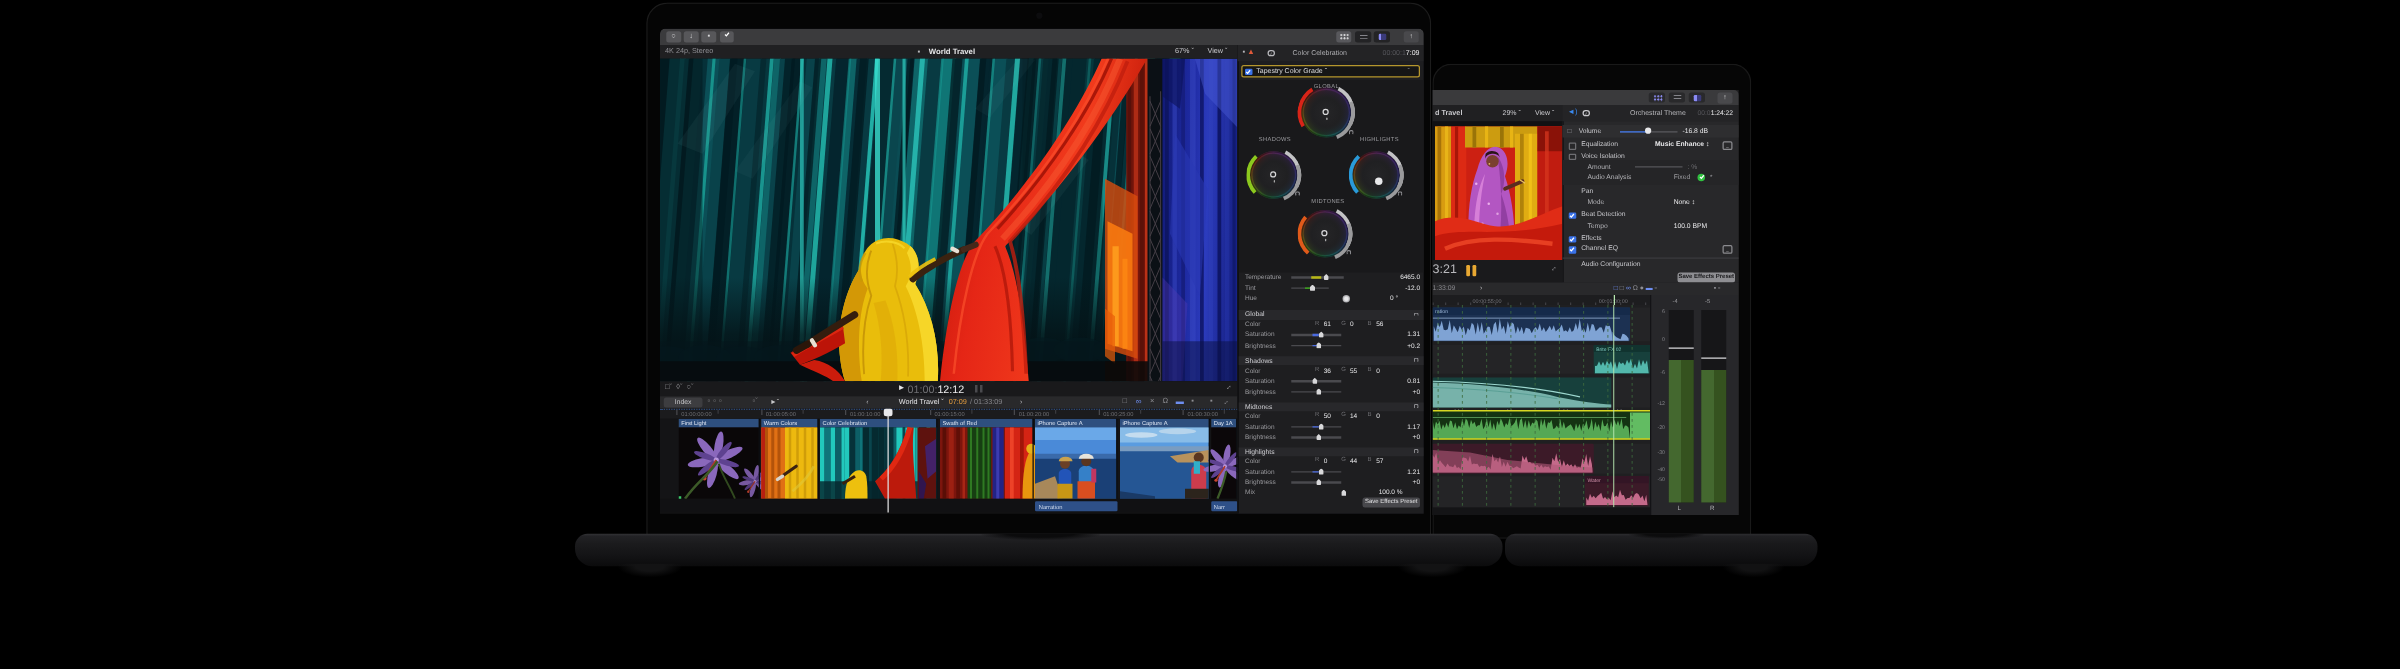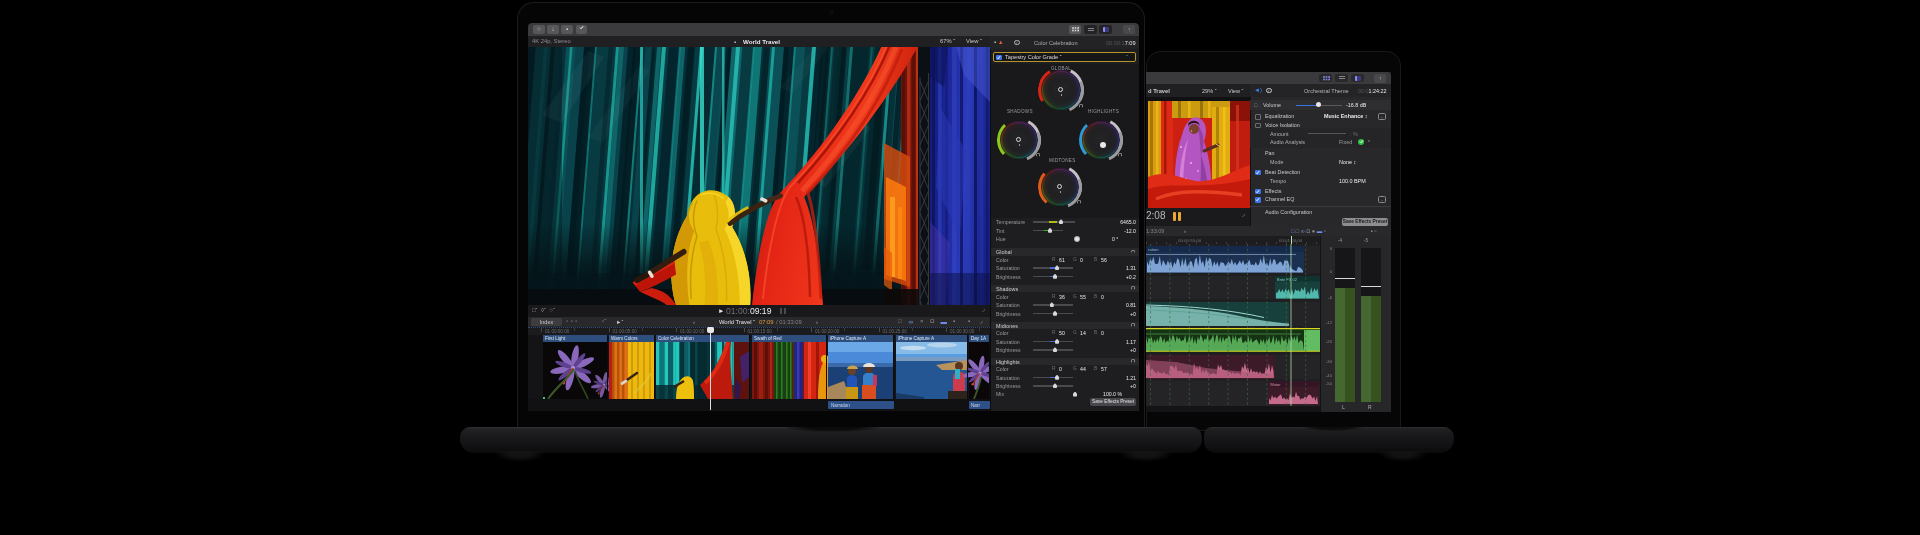--- a/index.html
+++ b/index.html
@@ -55,21 +55,21 @@
 <circle cx="46" cy="28" r="5" fill="#7a4030"></circle>
 <path d="M 40,26 a 6.5,5.5 0 0 1 12,-1 l -1.5,-3.5 a 6,4.5 0 0 0 -10,0.5 z" fill="#2a1418"></path>
 <circle cx="43.5" cy="30" r="0.7" fill="#e8c060"></circle>
 <path d="M 56,50 L 70,44" stroke="#5a2c20" stroke-width="3" stroke-linecap="round"></path>
 <path d="M 68,43 l 4,2.5" stroke="#e8c060" stroke-width="1"></path>
 <path d="M 0,76 C 18,68 34,78 48,80 C 66,82 84,70 102,64 L 102,107 L 0,107 Z" fill="#e02c16"></path>
 <path d="M 0,88 C 24,80 52,90 102,78 L 102,107 L 0,107 Z" fill="#c41a0c"></path>
 <path d="M 8,98 C 30,88 62,90 94,94" stroke="#f04828" stroke-width="3.5" fill="none" opacity="0.8"></path>
 </svg>
 <div class="a" style="left:0;top:136px;width:104px;height:18px;background:#1a1a1c"></div>
-<div class="txt" style="left:0px;top:138px;font-size:10px;color:#b8b8bc">2:08</div>
+<div class="txt" style="left:0px;top:138px;font-size:10px;color:#b8b8bc">3:21</div>
 <div class="a" style="left:27px;top:140px;width:2.6px;height:9px;background:#e8a832;border-radius:1px"></div>
 <div class="a" style="left:32px;top:140px;width:2.6px;height:9px;background:#e8a832;border-radius:1px"></div>
 <div class="txt" style="left:94px;top:140px;font-size:6px;color:#9a9a9e"><span style="display:inline-block;transform:rotate(-45deg)">↔</span></div>
 <div class="a" style="left:104px;top:25px;width:141px;height:129px;background:#28282a;border-left:1px solid #121214"></div>
 <div class="a" style="left:104px;top:28px;width:141px;height:10px;background:#2e2e30"></div>
 <div class="txt" style="left:108px;top:30px;font-size:5.4px;color:#9a9a9e">□</div>
 <div class="txt" style="left:117px;top:30px;font-size:5.4px;color:#c8c8cc">Volume</div>
 <div class="a" style="left:150px;top:32.6px;width:46px;height:1.4px;background:#5a5a5e"></div>
 <div class="a" style="left:150px;top:32.6px;width:22px;height:1.4px;background:#3a72e8"></div>
 <div class="a" style="left:170px;top:30.4px;width:5px;height:5px;background:#e8e8ea;border-radius:50%"></div>
@@ -453,21 +453,21 @@
 <path d="M 114,227 l -9,5" stroke="#2a160a" stroke-width="6" stroke-linecap="round"></path>
 <path d="M 203,172 C 216,162 232,153 246,147" fill="none" stroke="#3a2210" stroke-width="5.5" stroke-linecap="round"></path>
 <rect x="236" y="143.5" width="3.6" height="8" rx="1.8" fill="#e8e0d4" transform="rotate(-64 238 147)"></rect>
 <path d="M 246,147 l 10,-4" stroke="#46281a" stroke-width="5" stroke-linecap="round"></path>
 <path d="M 200,170 C 206,164 214,159 222,155" fill="none" stroke="#eec20d" stroke-width="3" opacity="0.9"></path>
 </g>
 </svg>
 <div class="a" style="left:0;top:282px;width:462px;height:12px;background:#19191b"></div>
 <div class="txt" style="left:4px;top:284px;font-size:6px;color:#9a9a9e">□ˇ &nbsp;◊ˇ &nbsp;○ˇ</div>
 <div class="txt" style="left:190px;top:283.5px;font-size:6.5px;color:#e8e8ea">►</div>
-<div class="txt" style="left:198px;top:282.5px;font-size:8.6px;color:#6e6e72">01:00:<span style="color:#ececee">09:19</span></div>
+<div class="txt" style="left:198px;top:282.5px;font-size:8.6px;color:#6e6e72">01:00:<span style="color:#ececee">12:12</span></div>
 <div class="a" style="left:252px;top:285px;width:1.6px;height:6px;background:#4a4a4e"></div>
 <div class="a" style="left:256px;top:285px;width:1.6px;height:6px;background:#4a4a4e"></div>
 <div class="txt" style="left:452px;top:284px;font-size:6px;color:#9a9a9e"><span style="display:inline-block;transform:rotate(-45deg)">↔</span></div>
 <div class="a" style="left:0;top:294px;width:462px;height:10px;background:#29292b"></div>
 <div class="a" style="left:3px;top:295px;width:31px;height:8px;background:#3d3d40;border-radius:2px;color:#c8c8ca;font-size:5.5px;line-height:8px;text-align:center">Index</div>
 <div class="txt" style="left:38px;top:295px;font-size:6px;color:#8e8e92;letter-spacing:2.5px">▫▫▫</div>
 <div class="txt" style="left:74px;top:295px;font-size:6px;color:#8e8e92">▫ˇ</div>
 <div class="txt" style="left:88px;top:295.5px;font-size:5.5px;color:#c8c8ca">►ˇ</div>
 <div class="txt" style="left:165px;top:295.5px;font-size:5.5px;color:#b8b8bc">‹</div>
 <div class="txt" style="left:191px;top:295.5px;font-size:5.8px;color:#e4e4e6">World Travel ˇ</div>

